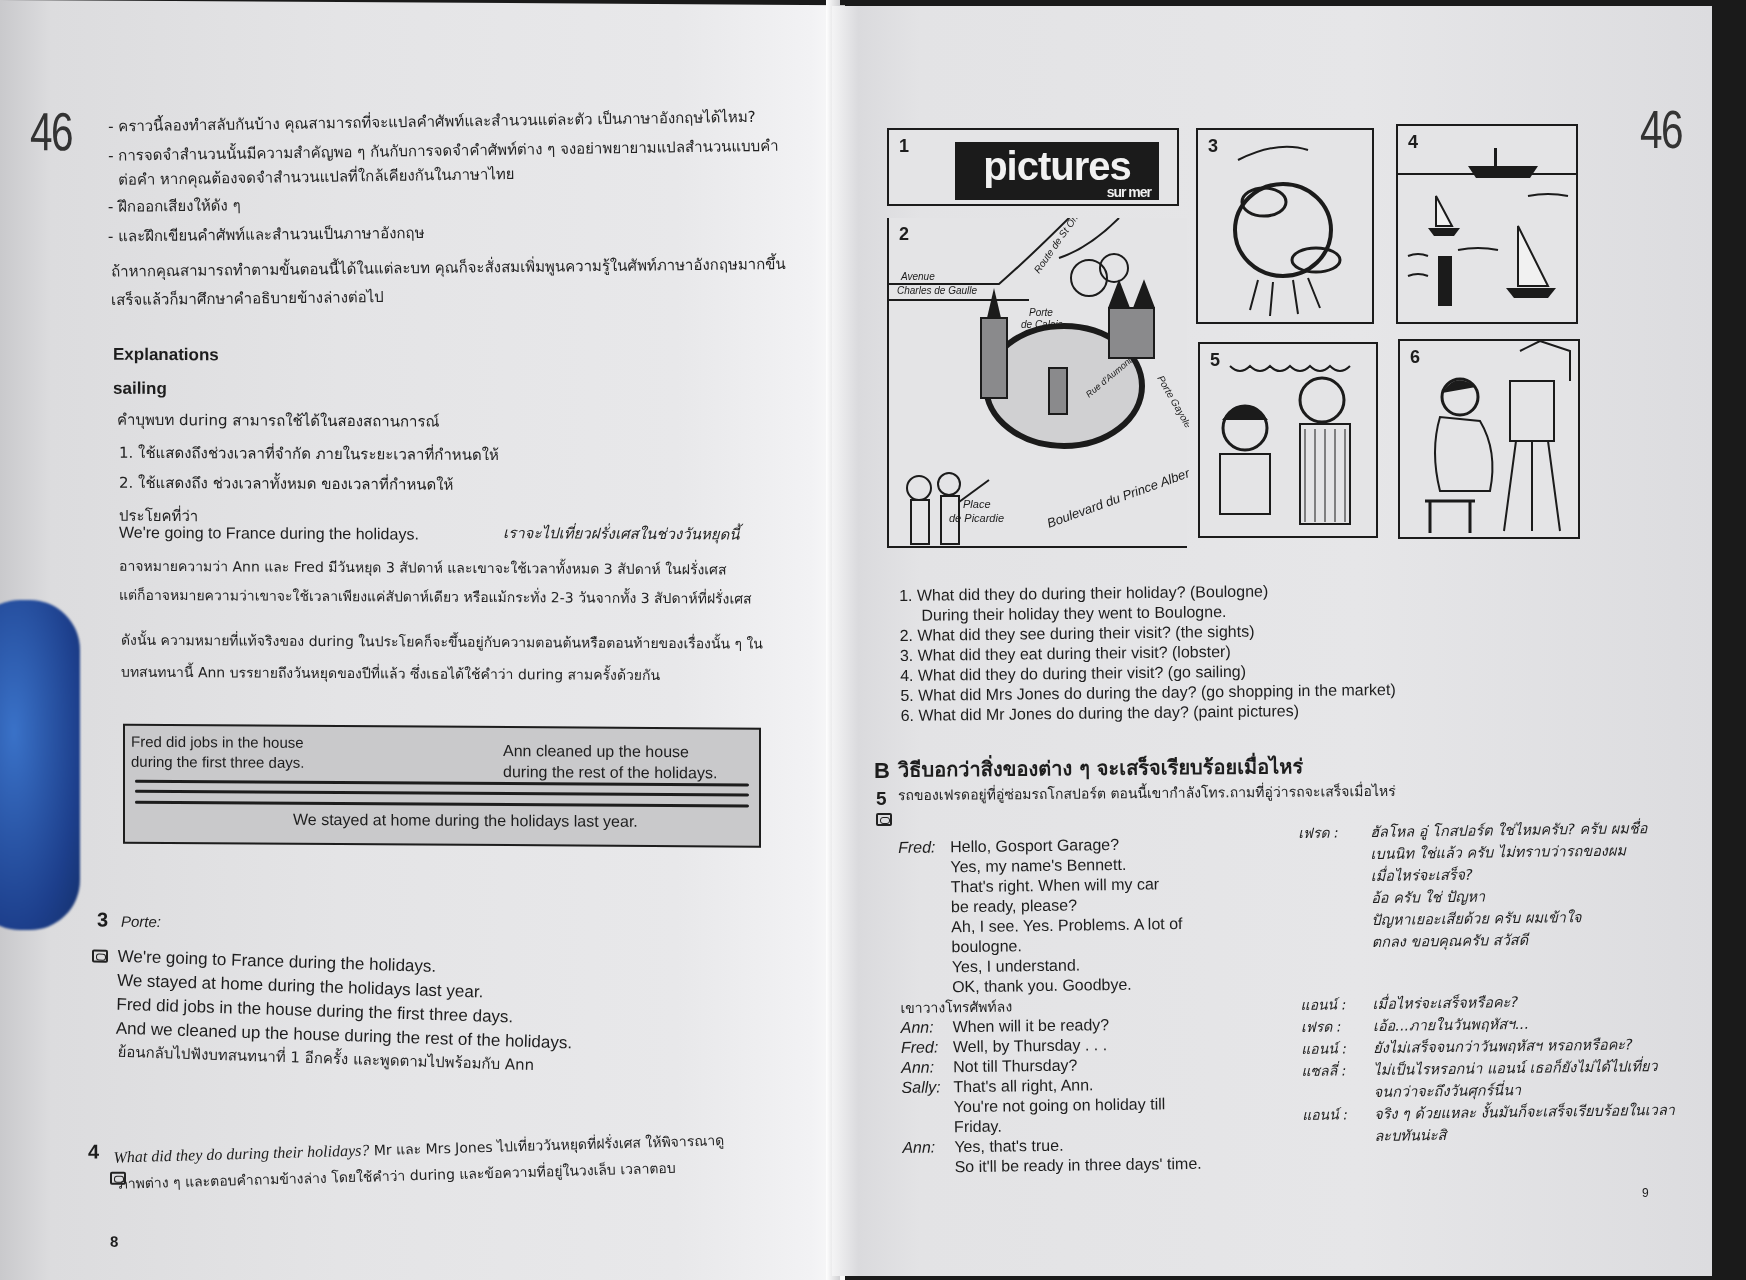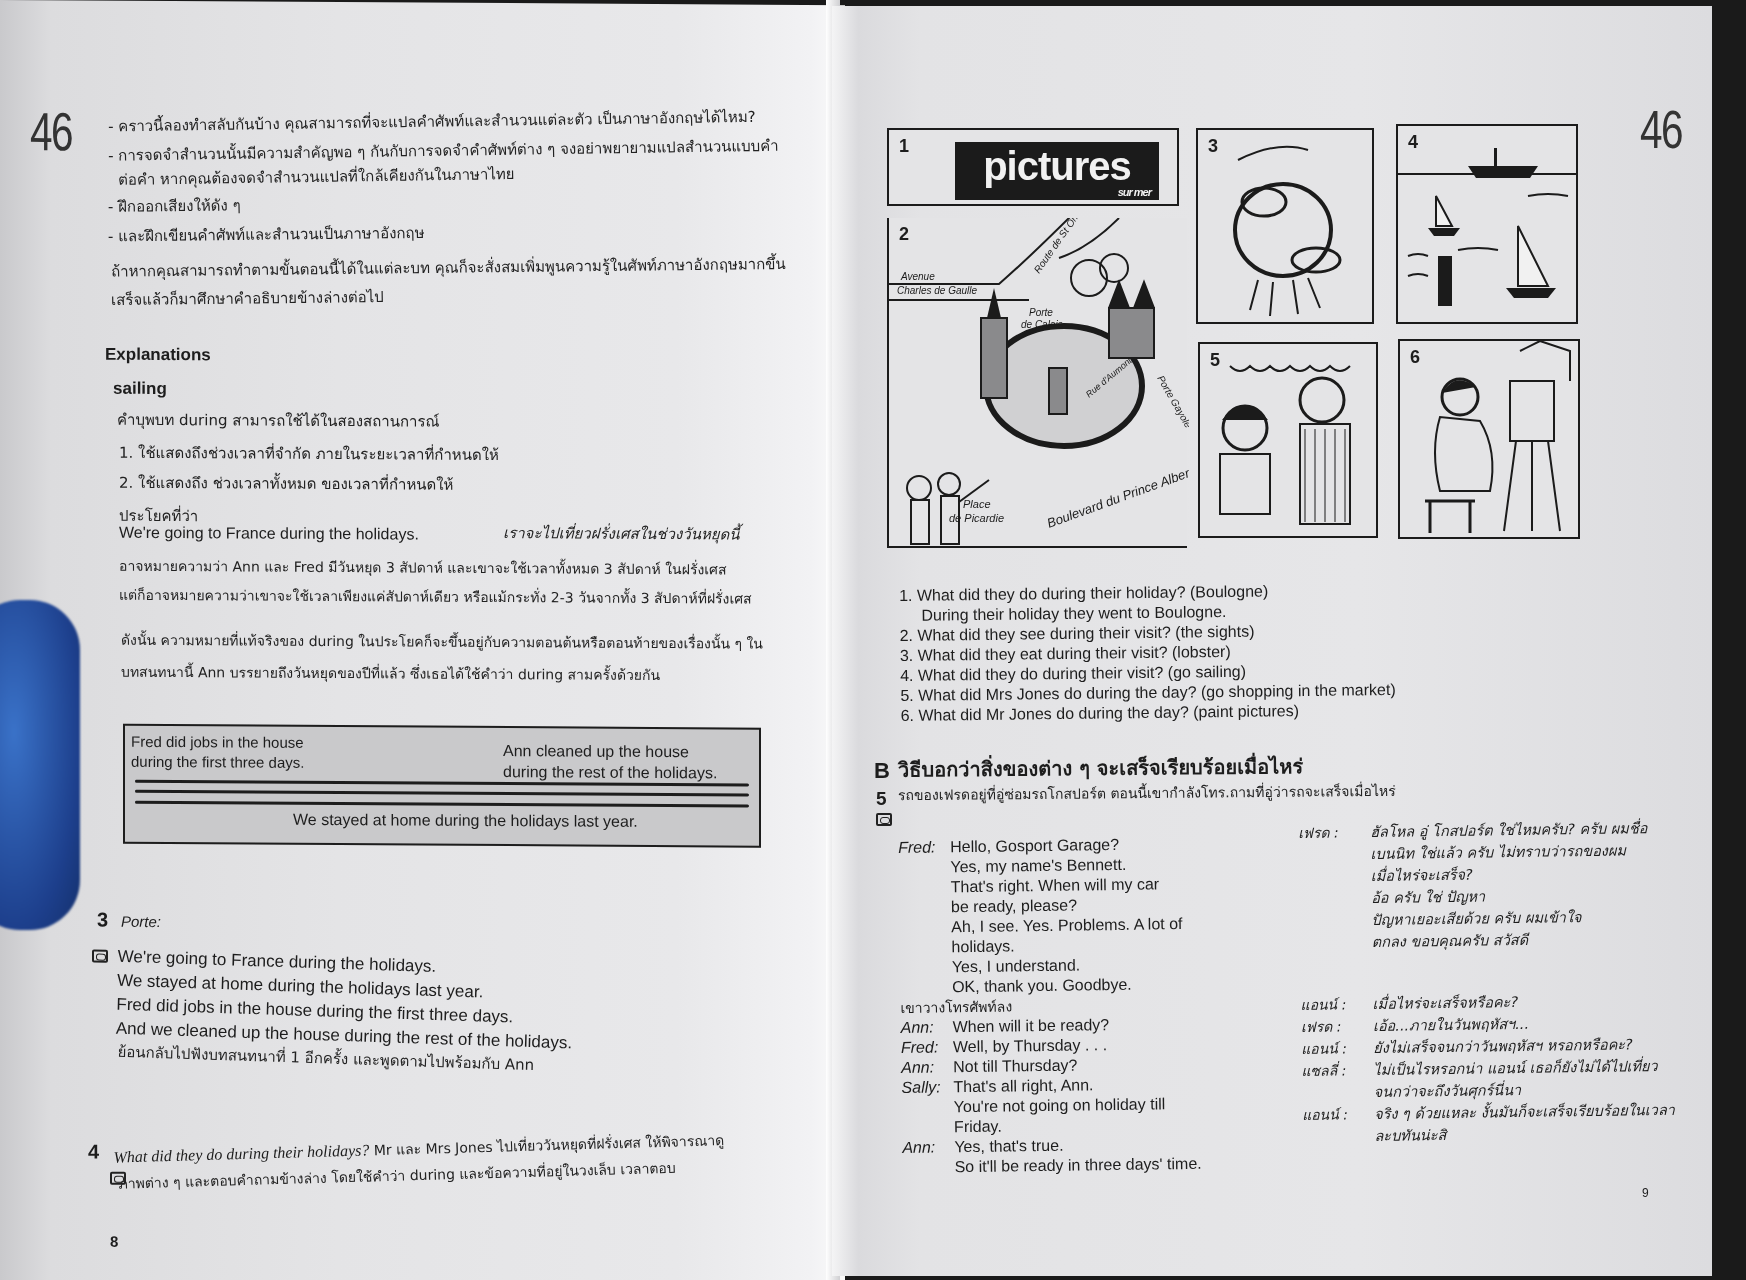--- a/index.html
+++ b/index.html
@@ -52,42 +52,42 @@
     position:relative; box-sizing:border-box;
   }
   .tape-icon::after { content:""; position:absolute; left:2px; top:2px; width:8px; height:5px; border:1.5px solid #222; border-radius:3px; }
   .panel { position:absolute; border:2px solid #1b1b1b; background:#e4e4e6; box-sizing:border-box; }
   .panel-num { position:absolute; left:10px; top:6px; font-weight:bold; font-size:18px; }
   .boulogne-logo {
     position:absolute; left:66px; top:12px; width:142px; height:58px; background:#1b1b1b;
     color:#f1f1f1; font-weight:bold; font-size:40px; letter-spacing:-1px; line-height:48px;
     text-align:center; font-family:"Liberation Sans", sans-serif;
   }
-  .boulogne-sub { position:absolute; right:8px; bottom:2px; font-size:11px; line-height:11px; font-weight:bold;font-style:italic; }
+  .boulogne-sub { position:absolute; right:8px; bottom:2px; font-size:14px; line-height:11px; font-weight:bold; }
   .qlist div { font-size:16px; line-height:20px; }
   .dialog-row { position:absolute; white-space:nowrap; font-size:16px; }
   .spk { font-style:italic; display:inline-block; width:52px; }
   .thai-spk { font-family:"DejaVu Sans", sans-serif; font-style:italic; font-size:14px; }
   .thai-it { font-family:"DejaVu Sans", sans-serif; font-style:italic; font-size:14.5px; }
 </style>
 </head>
 <body>
 
 <div class="page page-left">
   <div class="lesson-num" style="left:30px;top:100px;">46</div>
 
   <div class="txt thai" style="left:108px;top:104px;transform:rotate(-1.2deg);">- คราวนี้ลองทำสลับกันบ้าง คุณสามารถที่จะแปลคำศัพท์และสำนวนแต่ละตัว เป็นภาษาอังกฤษได้ไหม?</div>
   <div class="txt thai" style="left:108px;top:133px;transform:rotate(-1.2deg);">- การจดจำสำนวนนั้นมีความสำคัญพอ ๆ กันกับการจดจำคำศัพท์ต่าง ๆ จงอย่าพยายามแปลสำนวนแบบคำ</div>
   <div class="txt thai" style="left:118px;top:160px;transform:rotate(-1.2deg);">ต่อคำ หากคุณต้องจดจำสำนวนแปลที่ใกล้เคียงกันในภาษาไทย</div>
   <div class="txt thai" style="left:108px;top:190px;transform:rotate(-1deg);">- ฝึกออกเสียงให้ดัง ๆ</div>
   <div class="txt thai" style="left:108px;top:218px;transform:rotate(-1deg);">- และฝึกเขียนคำศัพท์และสำนวนเป็นภาษาอังกฤษ</div>
   <div class="txt thai" style="left:111px;top:250px;transform:rotate(-1deg);">ถ้าหากคุณสามารถทำตามขั้นตอนนี้ได้ในแต่ละบท คุณก็จะสั่งสมเพิ่มพูนความรู้ในศัพท์ภาษาอังกฤษมากขึ้น</div>
   <div class="txt thai" style="left:111px;top:282px;transform:rotate(-1deg);">เสร็จแล้วก็มาศึกษาคำอธิบายข้างล่างต่อไป</div>
 
-  <div class="txt bold-head" style="left:105px;top:344px;">Explanations</div>
+  <div class="txt bold-head" style="left:113px;top:344px;">Explanations</div>
   <div class="txt bold-head" style="left:113px;top:378px;">sailing</div>
   <div class="txt thai" style="left:117px;top:404px;">คำบุพบท during สามารถใช้ได้ในสองสถานการณ์</div>
   <div class="txt thai" style="left:119px;top:437px;">1. ใช้แสดงถึงช่วงเวลาที่จำกัด ภายในระยะเวลาที่กำหนดให้</div>
   <div class="txt thai" style="left:119px;top:467px;">2. ใช้แสดงถึง ช่วงเวลาทั้งหมด ของเวลาที่กำหนดให้</div>
   <div class="txt thai" style="left:119px;top:500px;">ประโยคที่ว่า</div>
   <div class="txt en" style="left:119px;top:523px;">We're going to France during the holidays.</div>
   <div class="txt thai ital" style="left:503px;top:515px;">เราจะไปเที่ยวฝรั่งเศสในช่วงวันหยุดนี้</div>
   <div class="txt thai" style="left:119px;top:550px;font-size:14px;">อาจหมายความว่า Ann และ Fred  มีวันหยุด 3 สัปดาห์ และเขาจะใช้เวลาทั้งหมด 3 สัปดาห์ ในฝรั่งเศส</div>
   <div class="txt thai" style="left:119px;top:579px;font-size:14px;">แต่ก็อาจหมายความว่าเขาจะใช้เวลาเพียงแค่สัปดาห์เดียว หรือแม้กระทั่ง 2-3 วันจากทั้ง 3 สัปดาห์ที่ฝรั่งเศส</div>
   <div class="txt thai" style="left:121px;top:624px;font-size:14px;">ดังนั้น ความหมายที่แท้จริงของ during ในประโยคก็จะขึ้นอยู่กับความตอนต้นหรือตอนท้ายของเรื่องนั้น ๆ ใน</div>
@@ -250,21 +250,21 @@
   <div class="txt thai" style="left:66px;top:772px;font-size:14px;transform:rotate(-0.5deg);">รถของเฟรดอยู่ที่อู่ซ่อมรถโกสปอร์ต ตอนนี้เขากำลังโทร.ถามที่อู่ว่ารถจะเสร็จเมื่อไหร่</div>
   <span class="tape-icon txt" style="left:44px;top:806px;"></span>
 
   
   <div class="txt" style="left:66px;top:832px;transform:rotate(-0.8deg);transform-origin:left top;">
     <div class="dialog-row" style="position:relative;line-height:20px;"><span class="spk">Fred:</span><span>Hello, Gosport Garage?</span></div>
     <div class="dialog-row" style="position:relative;line-height:20px;"><span class="spk"></span><span>Yes, my name's Bennett.</span></div>
     <div class="dialog-row" style="position:relative;line-height:20px;"><span class="spk"></span><span>That's right. When will my car</span></div>
     <div class="dialog-row" style="position:relative;line-height:20px;"><span class="spk"></span><span>be ready, please?</span></div>
     <div class="dialog-row" style="position:relative;line-height:20px;"><span class="spk"></span><span>Ah, I see. Yes. Problems. A lot of</span></div>
-    <div class="dialog-row" style="position:relative;line-height:20px;"><span class="spk"></span><span>holidays.</span></div>
+    <div class="dialog-row" style="position:relative;line-height:20px;"><span class="spk"></span><span>boulogne.</span></div>
     <div class="dialog-row" style="position:relative;line-height:20px;"><span class="spk"></span><span>Yes, I understand.</span></div>
     <div class="dialog-row" style="position:relative;line-height:20px;"><span class="spk"></span><span>OK, thank you. Goodbye.</span></div>
     <div class="dialog-row thai-spk" style="position:relative;line-height:20px;font-style:normal;">เขาวางโทรศัพท์ลง</div>
     <div class="dialog-row" style="position:relative;line-height:20px;"><span class="spk">Ann:</span><span>When will it be ready?</span></div>
     <div class="dialog-row" style="position:relative;line-height:20px;"><span class="spk">Fred:</span><span>Well, by Thursday . . .</span></div>
     <div class="dialog-row" style="position:relative;line-height:20px;"><span class="spk">Ann:</span><span>Not till Thursday?</span></div>
     <div class="dialog-row" style="position:relative;line-height:20px;"><span class="spk">Sally:</span><span>That's all right, Ann.</span></div>
     <div class="dialog-row" style="position:relative;line-height:20px;"><span class="spk"></span><span>You're not going on holiday till</span></div>
     <div class="dialog-row" style="position:relative;line-height:20px;"><span class="spk"></span><span>Friday.</span></div>
     <div class="dialog-row" style="position:relative;line-height:20px;"><span class="spk">Ann:</span><span>Yes, that's true.</span></div>

